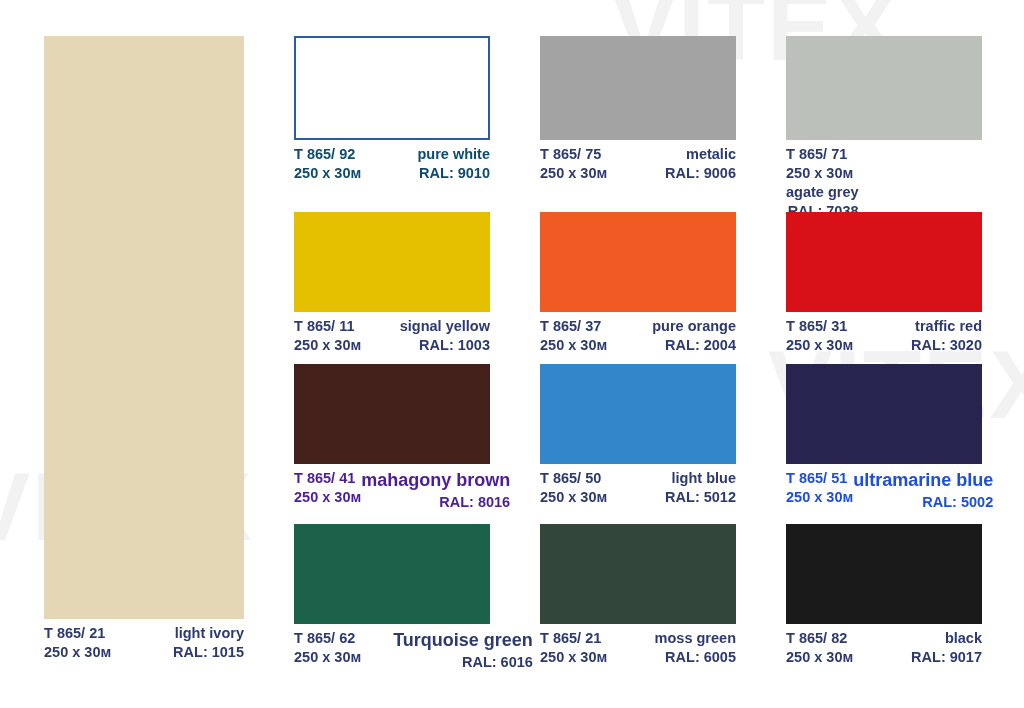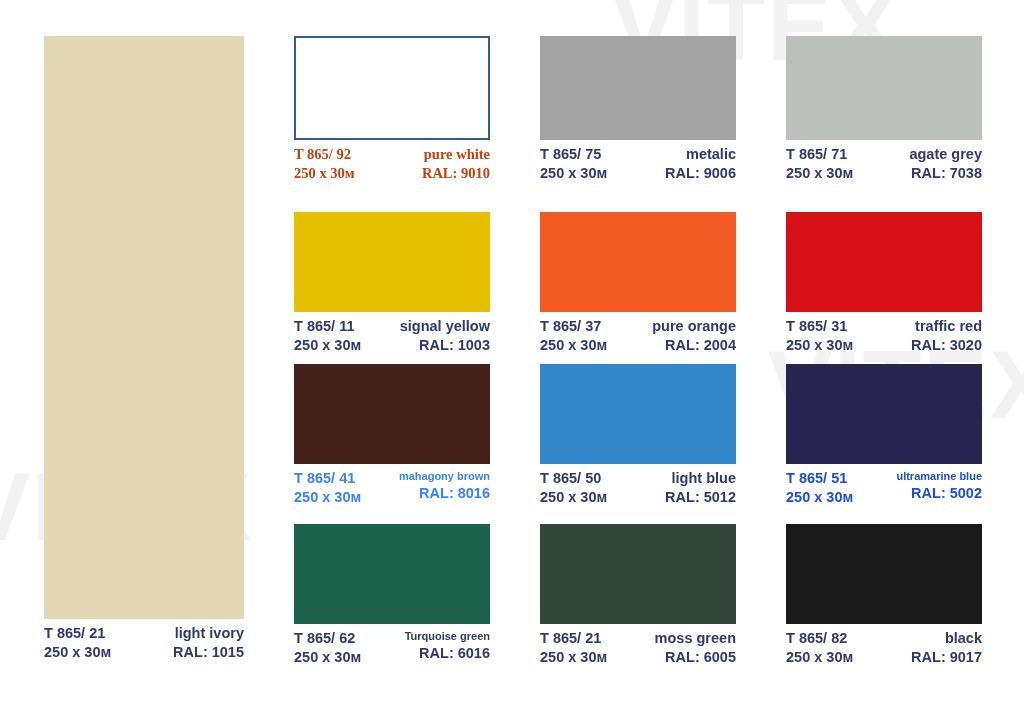--- a/index.html
+++ b/index.html
@@ -65,21 +65,21 @@
     color: #2e3a6e;
     font-weight: 700;
     line-height: 1.32;
   }
   .label-col-left  { text-align: left;  white-space: nowrap; }
   .label-col-right { text-align: right; white-space: nowrap; }
 
   .lbl-code, .lbl-size { font-size: 14.5px; display: block; }
   .lbl-name { display: block; font-size: 14.5px; }
   .lbl-ral  { display: block; font-size: 14.5px; }
-  .swatch-card.compact-name .lbl-name { font-size: 11px; }
+  .swatch-card.compact-name .lbl-name { font-size: 18px; }
 
   
   #card-ivory-large { left: 44px;  top: 36px;  width: 200px; }
   #card-ivory-large .swatch-chip { height: 583px; }
 
   
   .col-1 { left: 294px; width: 196px; }
   .col-2 { left: 540px; width: 196px; }
   .col-3 { left: 786px; width: 196px; }
 
@@ -113,21 +113,21 @@
       </div>
       <div class="label-col-right">
         <span class="lbl-name">light ivory</span>
         <span class="lbl-ral">RAL: 1015</span>
       </div>
     </div>
   </div>
 
   <div class="swatch-card col-1 row-1">
     <div class="swatch-chip bordered" style="background-color: rgb(255, 255, 255);"></div>
-    <div class="swatch-labels" style="color: #c2410c; font-family: Liberation Serif, serif;">
+    <div class="swatch-labels" style="color: #0c4a6e;">
       <div class="label-col-left">
         <span class="lbl-code">T 865/ 92</span>
         <span class="lbl-size">250 x 30м</span>
       </div>
       <div class="label-col-right">
         <span class="lbl-name">pure white</span>
         <span class="lbl-ral">RAL: 9010</span>
       </div>
     </div>
   </div>
@@ -141,21 +141,21 @@
       </div>
       <div class="label-col-right">
         <span class="lbl-name">metalic</span>
         <span class="lbl-ral">RAL: 9006</span>
       </div>
     </div>
   </div>
 
   <div class="swatch-card col-3 row-1">
     <div class="swatch-chip" style="background-color: rgb(188, 192, 186);"></div>
-    <div class="swatch-labels" style="color: rgb(46, 58, 110);">
+    <div class="swatch-labels" style="color: rgb(46, 58, 110); flex-direction: column;">
       <div class="label-col-left">
         <span class="lbl-code">T 865/ 71</span>
         <span class="lbl-size">250 x 30м</span>
       </div>
       <div class="label-col-right">
         <span class="lbl-name">agate grey</span>
         <span class="lbl-ral">RAL: 7038</span>
       </div>
     </div>
   </div>
@@ -197,21 +197,21 @@
       </div>
       <div class="label-col-right">
         <span class="lbl-name">traffic red</span>
         <span class="lbl-ral">RAL: 3020</span>
       </div>
     </div>
   </div>
 
   <div class="swatch-card col-1 row-3 compact-name">
     <div class="swatch-chip" style="background-color: rgb(67, 33, 26);"></div>
-    <div class="swatch-labels" style="color: #3b82f6;">
+    <div class="swatch-labels" style="color: #4c1d95;">
       <div class="label-col-left">
         <span class="lbl-code">T 865/ 41</span>
         <span class="lbl-size">250 x 30м</span>
       </div>
       <div class="label-col-right">
         <span class="lbl-name">mahagony brown</span>
         <span class="lbl-ral">RAL: 8016</span>
       </div>
     </div>
   </div>

